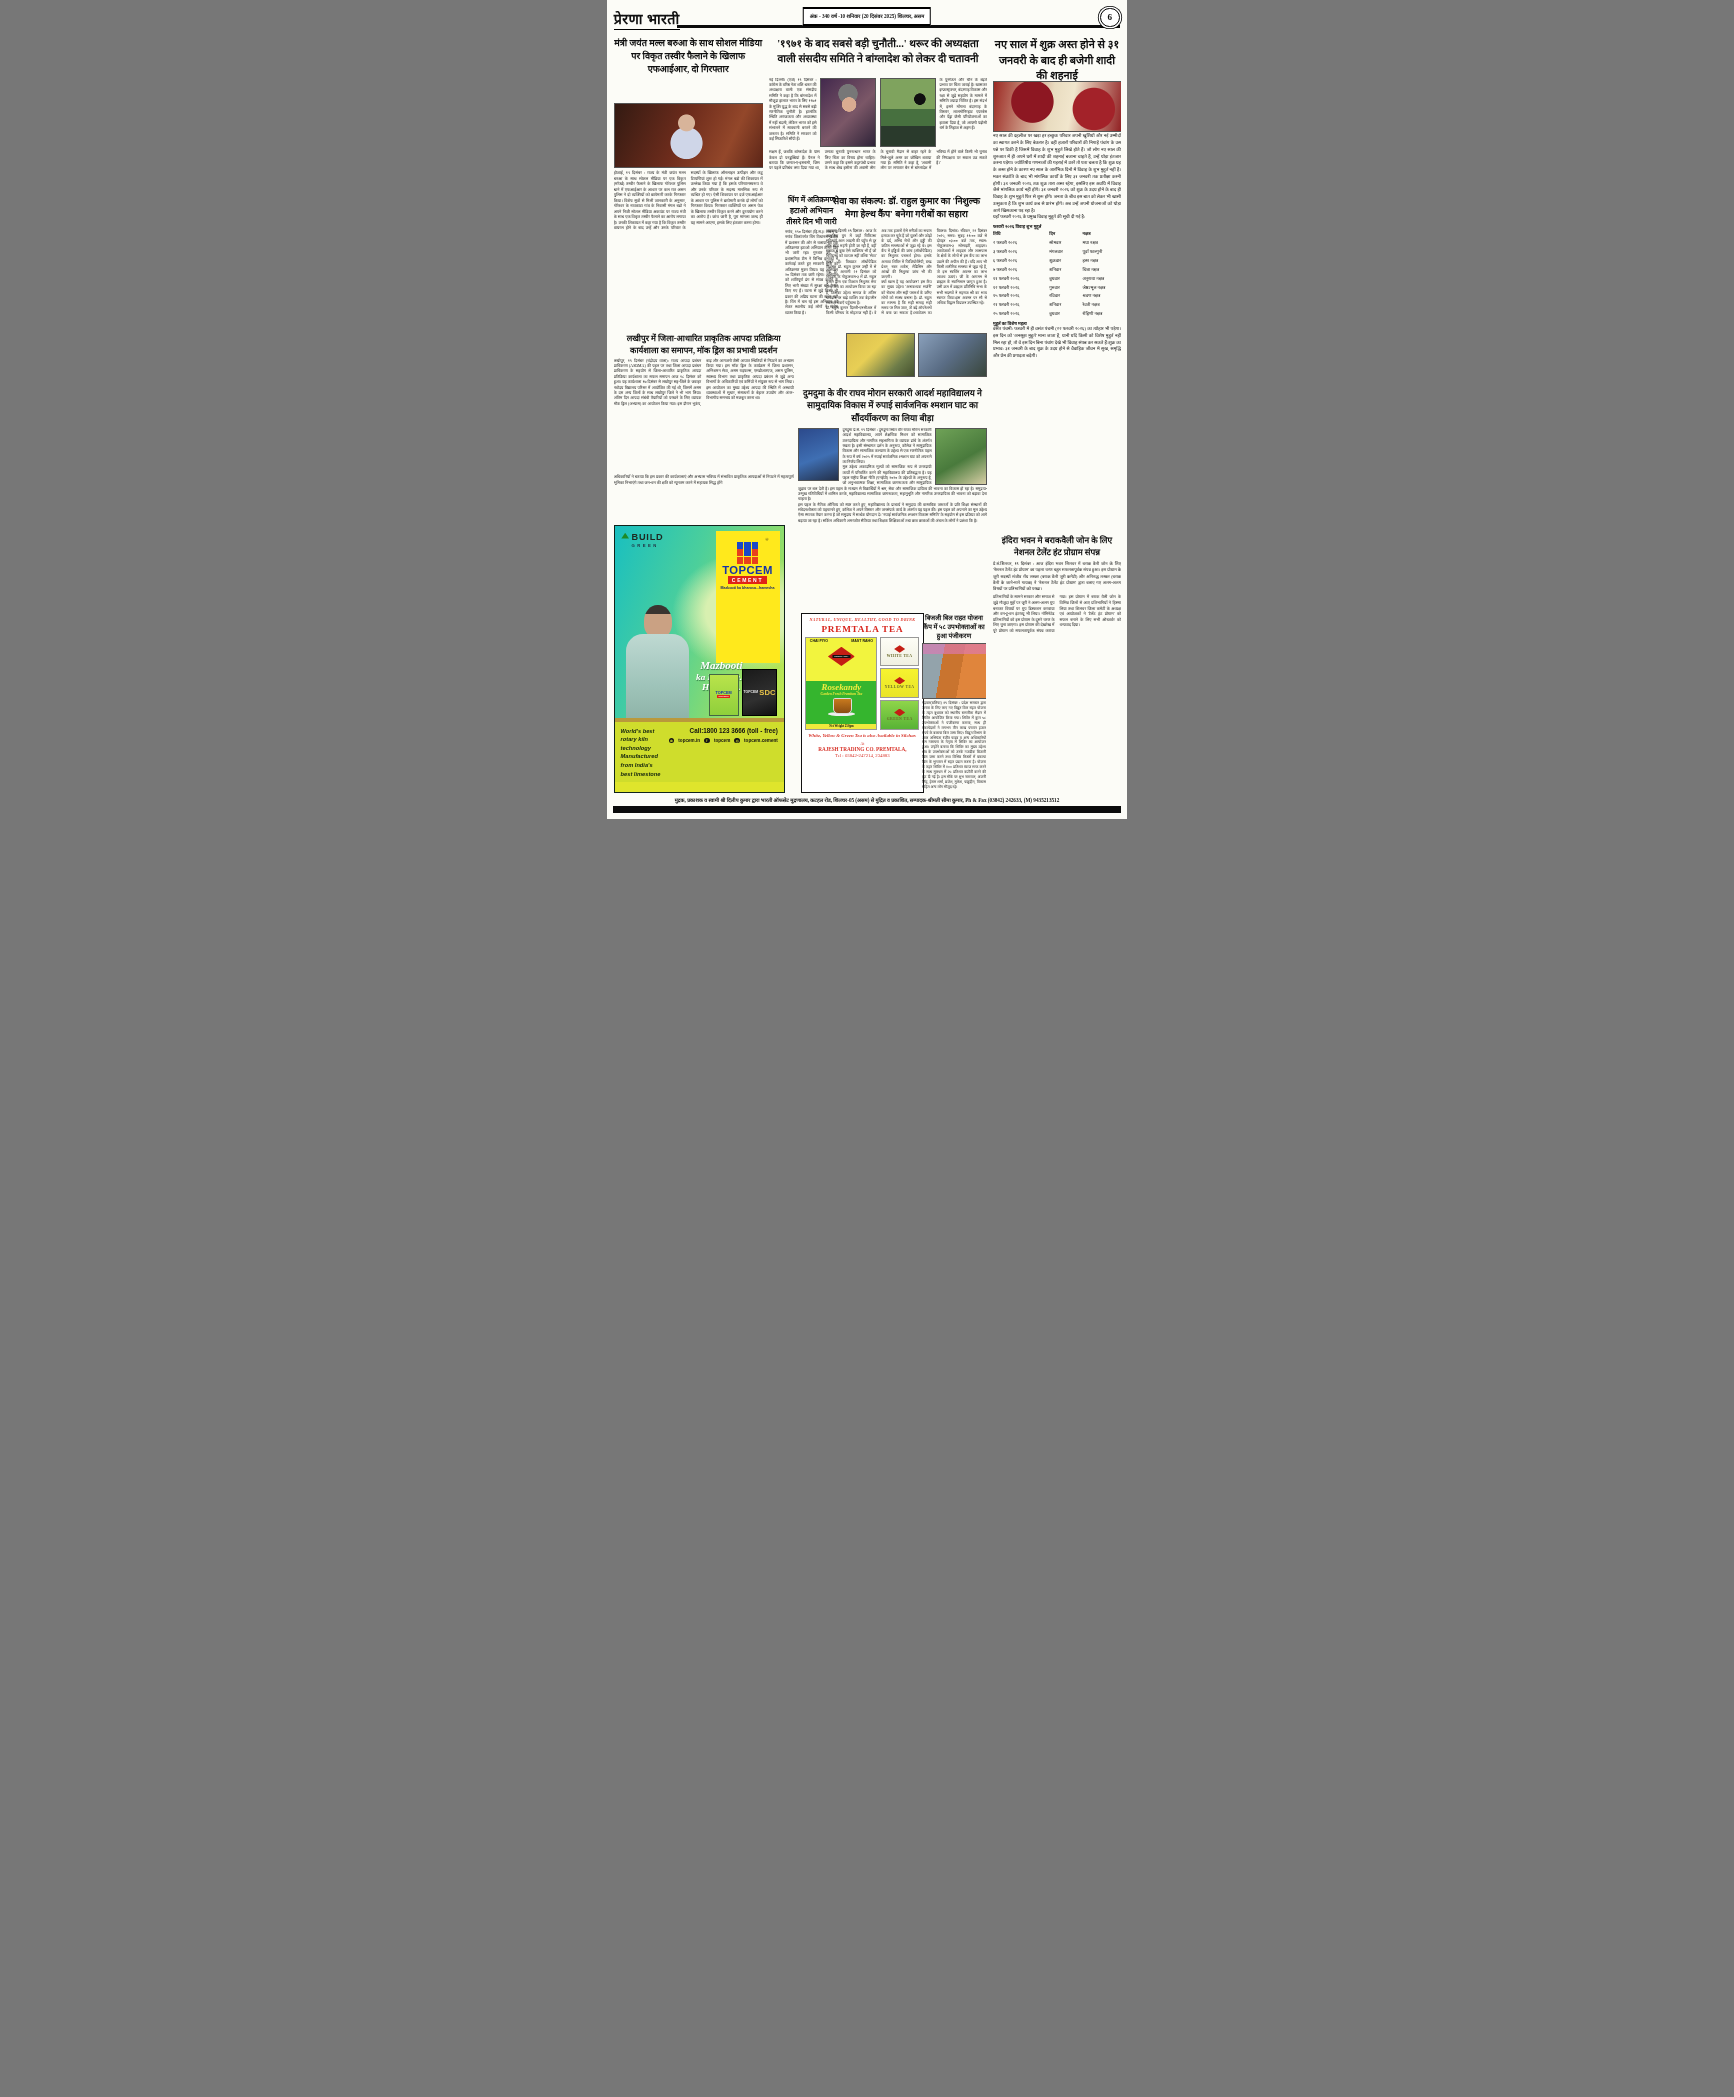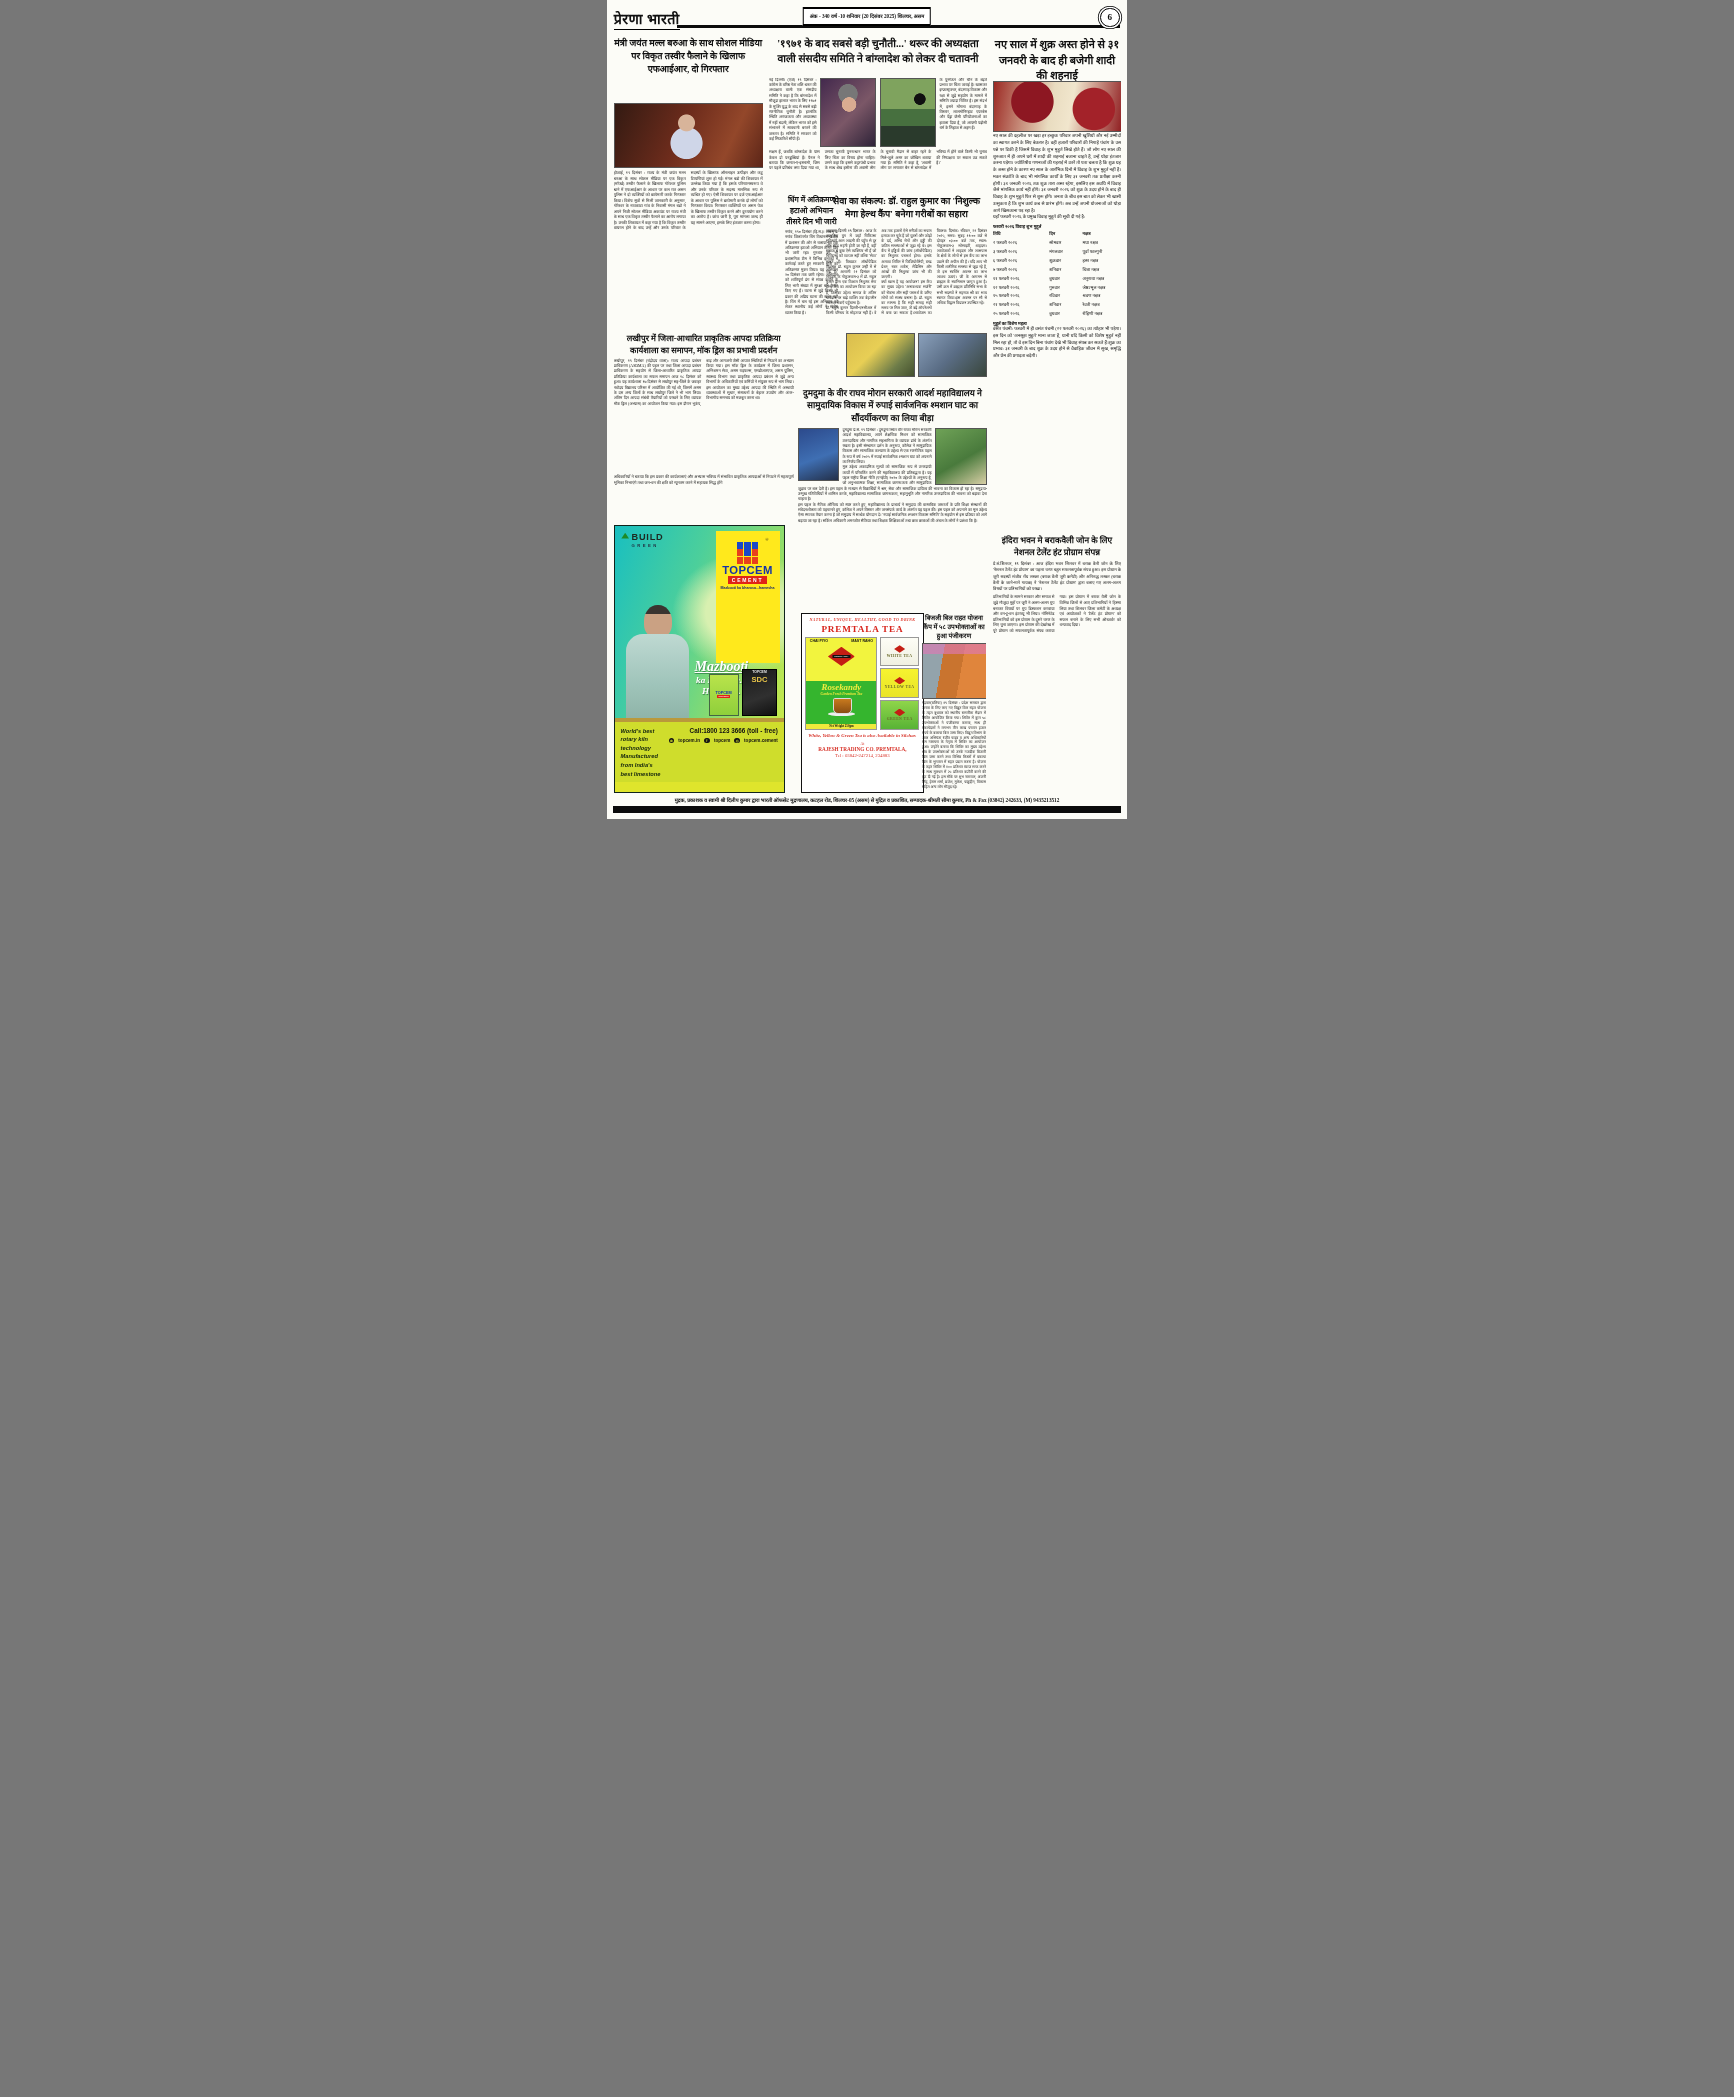--- a/index.html
+++ b/index.html
@@ -74,28 +74,28 @@
   .tc-cembar{background:#e02417;color:#fff;font-family:"Liberation Sans",sans-serif;font-weight:700;
      font-size:5px;letter-spacing:1.7px;padding:0.8px 4.2px;margin-top:0.8px;}
   .tc-tag{font-size:3.6px;font-weight:700;color:#15246e;margin-top:1.7px;font-family:"Liberation Sans",sans-serif;}
   .tc-person{position:absolute;left:8.4px;bottom:0;width:71px;height:113px;}
   .tc-head{position:absolute;left:21px;top:0;width:28px;height:33px;border-radius:48% 48% 42% 42%;
      background:linear-gradient(180deg,#3a3430 0 26%,#caa183 26% 100%);}
   .tc-torso{position:absolute;left:3.4px;top:29px;width:63px;height:84px;border-radius:17px 17px 0 0;
      background:linear-gradient(180deg,#bfd9d2,#9fc4ba 60%,#8fb4a8);}
   .tc-script{position:absolute;right:14.3px;top:133px;width:96px;text-align:center;color:#fff;
      font-style:italic;font-weight:700;text-shadow:0.4px 0.8px 0.8px rgba(0,60,30,.55);line-height:1.15;}
-  .tc-s1{font-size:14px;text-decoration:underline;}.tc-s2{font-size:9.2px;}.tc-s3{font-size:9.2px;}
+  .tc-s1{font-size:11px;}.tc-s2{font-size:9.2px;}.tc-s3{font-size:9.2px;}
   .tc-bags{position:absolute;right:6.7px;bottom:2.5px;display:flex;gap:3.4px;align-items:flex-end;}
   .bag-green{width:28px;height:40px;background:linear-gradient(180deg,#b9e34b,#8fcf3b);border:0.4px solid #464;
      display:flex;flex-direction:column;align-items:center;justify-content:center;gap:0.8px;}
   .bag-green b{font-family:"Liberation Sans",sans-serif;font-size:3.8px;color:#1433a8;}
   .bag-green i{font-style:normal;background:#e02417;color:#fff;font-size:2.5px;padding:0 1.3px;font-family:"Liberation Sans",sans-serif;}
   .bag-black{width:33px;height:45px;background:linear-gradient(160deg,#1a1a1a,#303030 60%,#101010);border:0.4px solid #000;
-     display:flex;flex-direction:column;align-items:center;justify-content:flex-start;gap:1.3px;color:#e8c44a;}
+     display:flex;flex-direction:row;align-items:center;justify-content:center;gap:1.3px;color:#e8c44a;}
   .bag-black b{font-family:"Liberation Sans",sans-serif;font-size:3.4px;color:#e8e8e8;}
   .bag-black span{font-family:"Liberation Sans",sans-serif;font-weight:900;font-size:7.6px;}
   .tc-goldbar{height:3.8px;background:#b9993b;}
   .tc-bottom{background:#cfdd2c;padding:5px 5.9px 4.2px;display:flex;justify-content:space-between;gap:4.2px;}
   .tc-b-left{font-family:"Liberation Sans",sans-serif;font-weight:700;font-style:italic;
      font-size:5.7px;color:#13240f;line-height:1.5;}
   .tc-b-right{text-align:right;font-family:"Liberation Sans",sans-serif;}
   .tc-call{font-weight:900;font-size:6.3px;color:#111;}
   .tc-social{margin-top:4.2px;display:flex;gap:4.2px;justify-content:flex-end;align-items:center;
      font-weight:700;font-size:4.6px;color:#111;}

